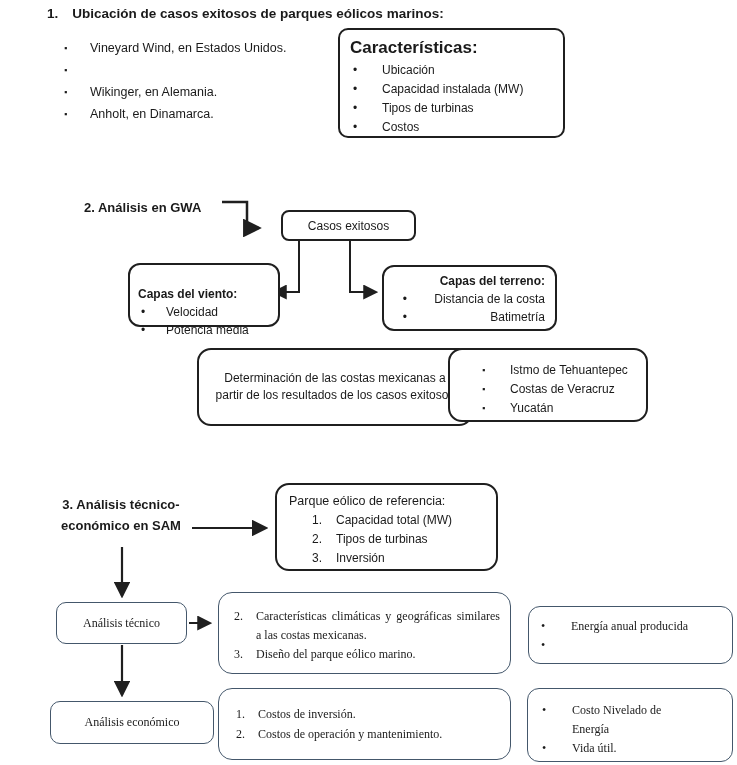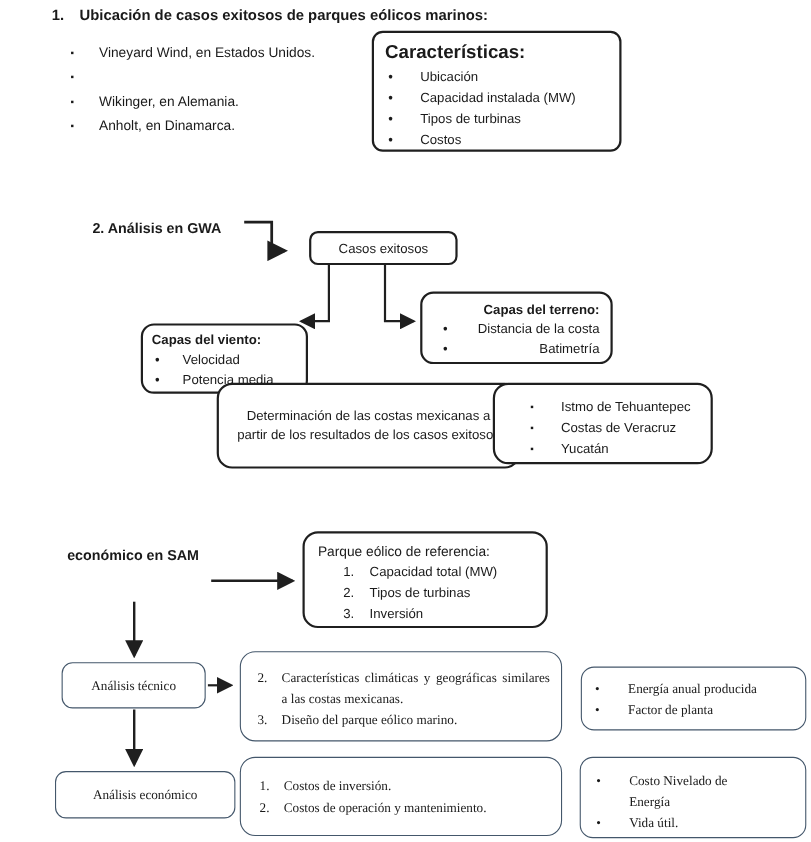--- a/index.html
+++ b/index.html
@@ -117,21 +117,21 @@
         <span class="blt rd">•</span>
         <span class="txt">Costos</span>
         </li>
     </ul>
   </div>
 
   <div class="abs label-bold" style="left:84px; top:200px;">2. Análisis en GWA</div>
 
   <div class="box center-flex" style="left:265px; top:210px; width:135px; height:31px; border-radius:8px;margin-left:16px;">Casos exitosos</div>
 
-  <div class="box" style="left:128px; top:263px; width:152px; height:64px; border-radius:12px; padding:6px 8px;margin-top:31px;">
+  <div class="box" style="left:128px; top:263px; width:152px; height:64px; border-radius:12px; padding:22px 8px;">
     <div class="mini-title">Capas del viento:</div>
     <ul class="plain mini-items">
       <li class="row">
         <span class="blt rd">•</span>
         <span class="txt">Velocidad</span>
         </li>
       <li class="row">
         <span class="blt rd">•</span>
         <span class="txt">Potencia media</span>
         </li>
@@ -165,20 +165,21 @@
         <span class="txt">Costas de Veracruz</span>
         </li>
       <li class="row">
         <span class="blt sq" style="line-height:19px;">▪</span>
         <span class="txt">Yucatán</span>
         </li>
     </ul>
   </div>
 
   <div class="abs label-bold" style="left:46px; top:494px; width:150px; text-align:center; line-height:21px;">
+    <div>3. Análisis técnico-</div>
     <div>económico en SAM</div>
   </div>
 
   <div class="box" style="left:275px; top:483px; width:223px; height:88px; border-radius:14px; padding:9px 12px;">
     <div class="parque-title">Parque eólico de referencia:</div>
     <ul class="plain parque-items">
       <li class="row">
         <span class="num">1.</span>
         <span class="txt">Capacidad total (MW)</span>
         </li>
@@ -209,21 +210,20 @@
   </div>
 
   <div class="box blue" style="left:528px; top:606px; width:205px; height:58px; border-radius:12px; padding:10px 8px;">
     <ul class="plain outlist">
       <li class="row">
         <span class="blt rd">•</span>
         <span class="txt">Energía anual producida</span>
         </li>
       <li class="row">
         <span class="blt rd">•</span>
-        <span class="txt">Factor de planta</span>
         </li>
     </ul>
   </div>
 
   <div class="box blue center-flex" style="left:50px; top:701px; width:164px; height:43px;">Análisis económico</div>
 
   <div class="box blue" style="left:218px; top:688px; width:293px; height:72px; border-radius:14px; padding:15px 10px 8px 14px;">
     <ul class="plain numlist" style="line-height:20px;">
       <li class="row" style="line-height:20px;">
         <span class="num">1.</span>

